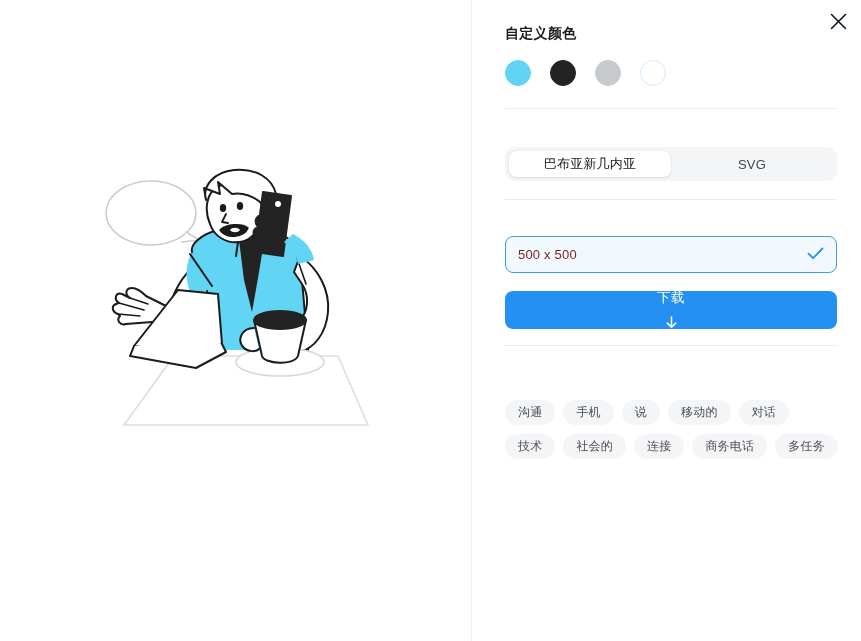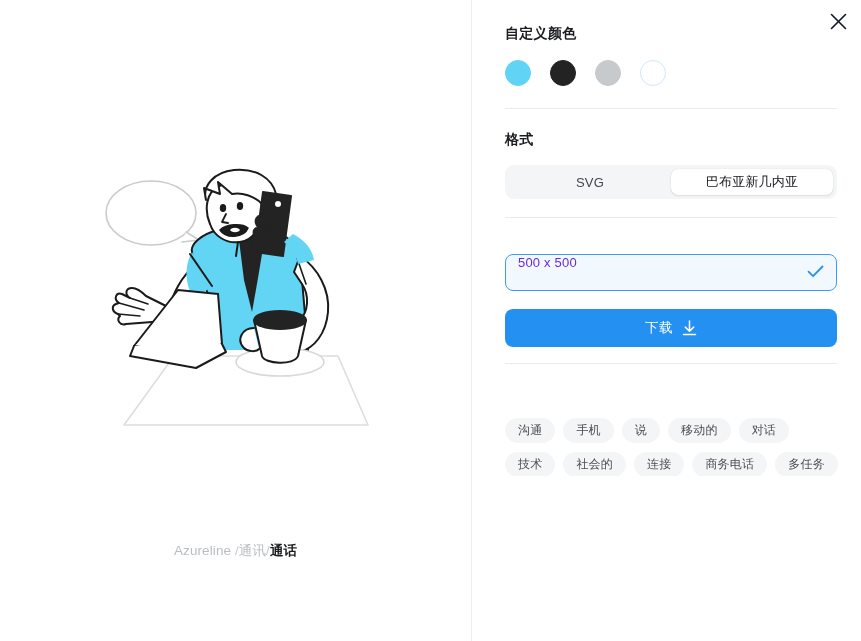--- a/index.html
+++ b/index.html
@@ -138,24 +138,24 @@
   #sec-res { padding-top: 21px; }
   .res-list { margin-top: 15px; display: flex; flex-direction: column; gap: 9px; }
   .res-item {
     position: relative;
     width: 332px;
     height: 37px;
     border: 1px solid #e6e8ea;
     border-radius: 8px;
     background: #ffffff;
     display: flex;
-    align-items: flex-start;
+    align-items: center;
     padding: 0 12px;
     font-size: 13px;
-    color: #6d28d9;
+    color: #7f1d1d;
     cursor: pointer;
     letter-spacing: .2px;
   }
   .res-item.selected {
     border-color: #3e9cf0;
     background: #f2f9fe;
   }
   .res-check {
     position: absolute;
     right: 12px;
@@ -174,20 +174,21 @@
     color: #ffffff;
     border: 0;
     display: flex;
     align-items: center;
     justify-content: center;
     gap: 9px;
     font-size: 13.5px;
     letter-spacing: .4px;
     cursor: pointer;
     font-family: inherit;
+    flex-direction: column;
   }
   .download-btn svg { display: block; }
 
   
   #sec-tags { padding-top: 22px; }
   .tag-list {
     margin-top: 32px;
     display: flex;
     flex-wrap: wrap;
     gap: 9px 8px;
@@ -291,23 +292,20 @@
           <path d="M48 186 L44 196 L110 208 L140 192 L136 184" fill="#ffffff" stroke="#1b1b1b" stroke-width="2"></path>
 
           <ellipse cx="194" cy="202" rx="44" ry="14" fill="#ffffff" stroke="#d6d8da" stroke-width="1.6"></ellipse>
           <path d="M168 160 L176 196 C178 204 208 206 212 196 L220 160 Z" fill="#ffffff" stroke="#1b1b1b" stroke-width="2"></path>
           <ellipse cx="194" cy="160" rx="26" ry="9" fill="#232323" stroke="#232323" stroke-width="2"></ellipse>
           <path d="M168 168 C156 168 150 180 158 188 C162 192 170 192 173 189" fill="#ffffff" stroke="#1b1b1b" stroke-width="2"></path>
         </g>
       </svg>
     </div>
 
-    <div class="breadcrumb">
-      <span class="bc-brand">Azureline</span><span class="bc-sep"> /</span><span class="bc-mid">通讯</span><span class="bc-sep">/</span><span class="bc-current">通话</span>
-    </div>
   </div>
 
   <div class="settings-panel">
 
     <div class="close-btn">
       <svg width="17" height="17" viewBox="0 0 17 17" aria-hidden="true">
         <path d="M1.5 1.5 L15.5 15.5 M15.5 1.5 L1.5 15.5" stroke="#0e1726" stroke-width="1.6" stroke-linecap="round"></path>
       </svg>
     </div>
 
@@ -318,24 +316,23 @@
         <div class="swatch" style="background: rgb(35, 35, 35); border-color: rgb(35, 35, 35);"></div>
         <div class="swatch" style="background: rgb(199, 202, 205); border-color: rgb(199, 202, 205);"></div>
         <div class="swatch" style="background: rgb(255, 255, 255); border-color: rgb(207, 232, 250);"></div>
       </div>
     </div>
 
     <div class="spacer-22"></div>
     <div class="hr"></div>
 
     <div id="sec-format">
-      <div class="section-title">格式</div>
       <div class="segmented">
+        <div class="seg-item active">巴布亚新几内亚</div>
         <div class="seg-item">SVG</div>
-        <div class="seg-item active">巴布亚新几内亚</div>
       </div>
     </div>
 
     <div class="spacer-18"></div>
     <div class="hr"></div>
 
     <div id="sec-res">
       <div class="res-list">
 
         <div class="res-item selected">

